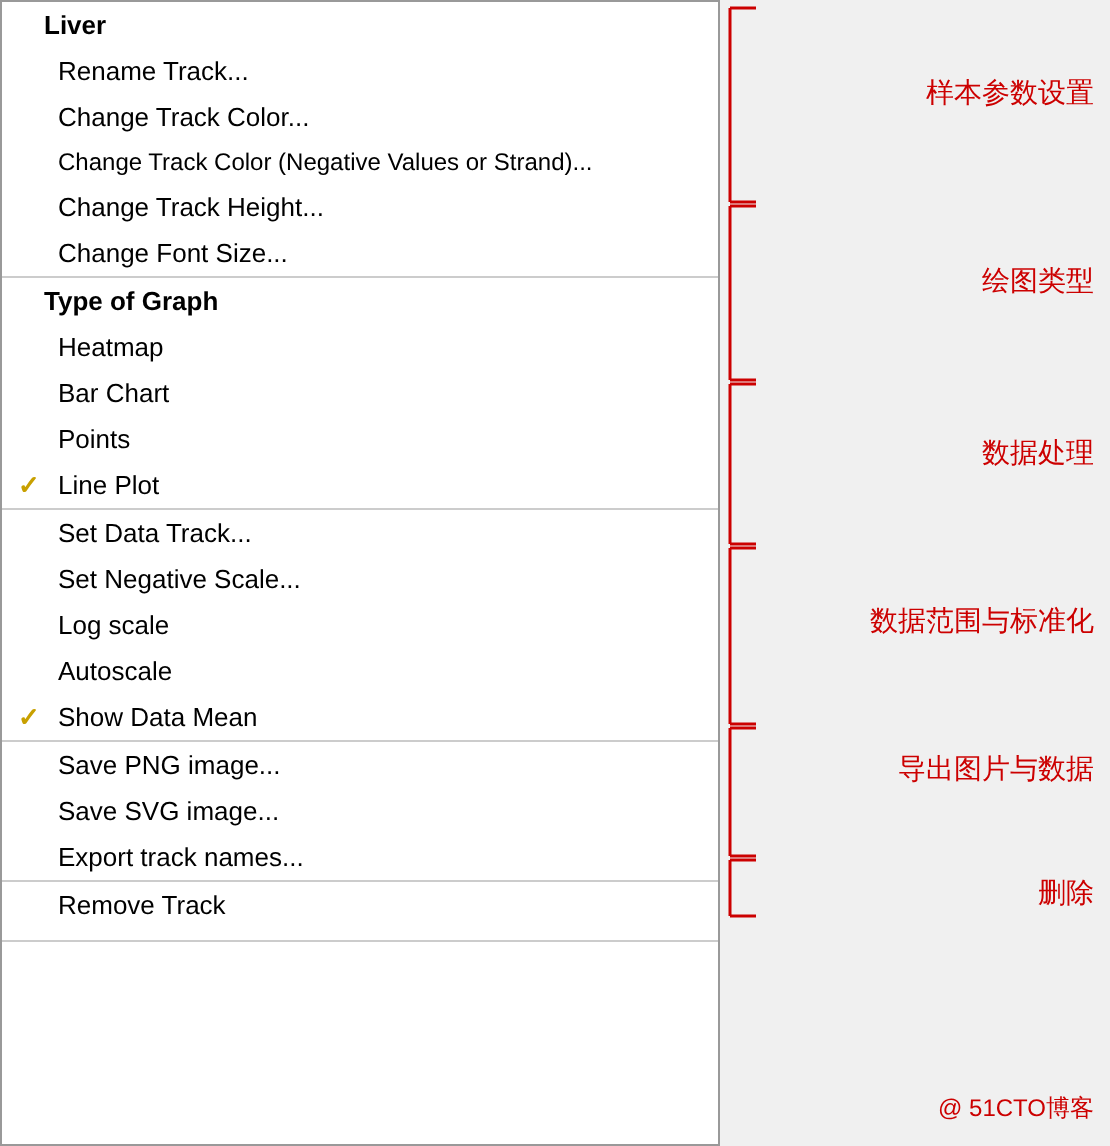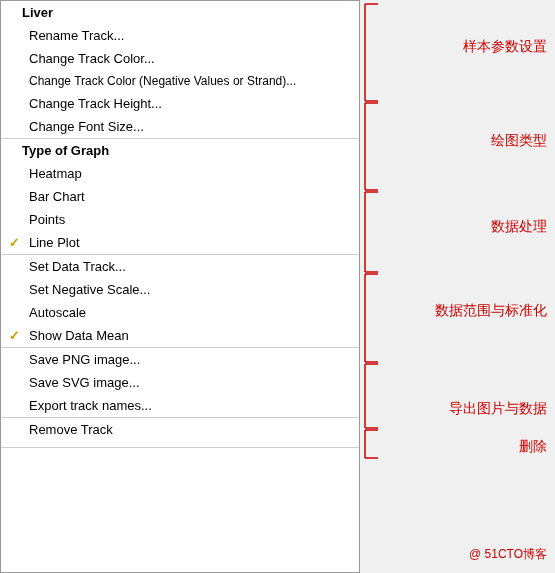--- a/index.html
+++ b/index.html
@@ -88,20 +88,21 @@
       <div class="menu-item">Heatmap</div>
       <div class="menu-item">Bar Chart</div>
       <div class="menu-item">Points</div>
       <div class="menu-item checked">Line Plot</div>
     </div>
 
 
     <div class="section section-range">
       <div class="menu-item">Set Data Track...</div>
       <div class="menu-item">Set Negative Scale...</div>
+      <div class="menu-item">Log scale</div>
       <div class="menu-item">Autoscale</div>
       <div class="menu-item checked">Show Data Mean</div>
     </div>
 
     <div class="section section-export">
       <div class="menu-item">Save PNG image...</div>
       <div class="menu-item">Save SVG image...</div>
       <div class="menu-item">Export track names...</div>
     </div>
 
@@ -148,21 +149,21 @@
     </div>
 
     <div style="position:absolute; top: 218px; right: 8px;">
       <span style="color:#cc0000; font-size:14px;">数据处理</span>
     </div>
 
     <div style="position:absolute; top: 302px; right: 8px;">
       <span style="color:#cc0000; font-size:14px;">数据范围与标准化</span>
     </div>
 
-    <div style="position:absolute; top: 400px; right: 8px;">
+    <div style="position:absolute; top: 376px; right: 8px;">
       <span style="color:#cc0000; font-size:14px;">导出图片与数据</span>
     </div>
 
     <div style="position:absolute; top: 438px; right: 8px;">
       <span style="color:#cc0000; font-size:14px;">删除</span>
     </div>
 
     <div style="position:absolute; bottom: 10px; right: 8px;">
       <span style="color:#cc0000; font-size:12px;">@ 51CTO博客</span>
     </div>

